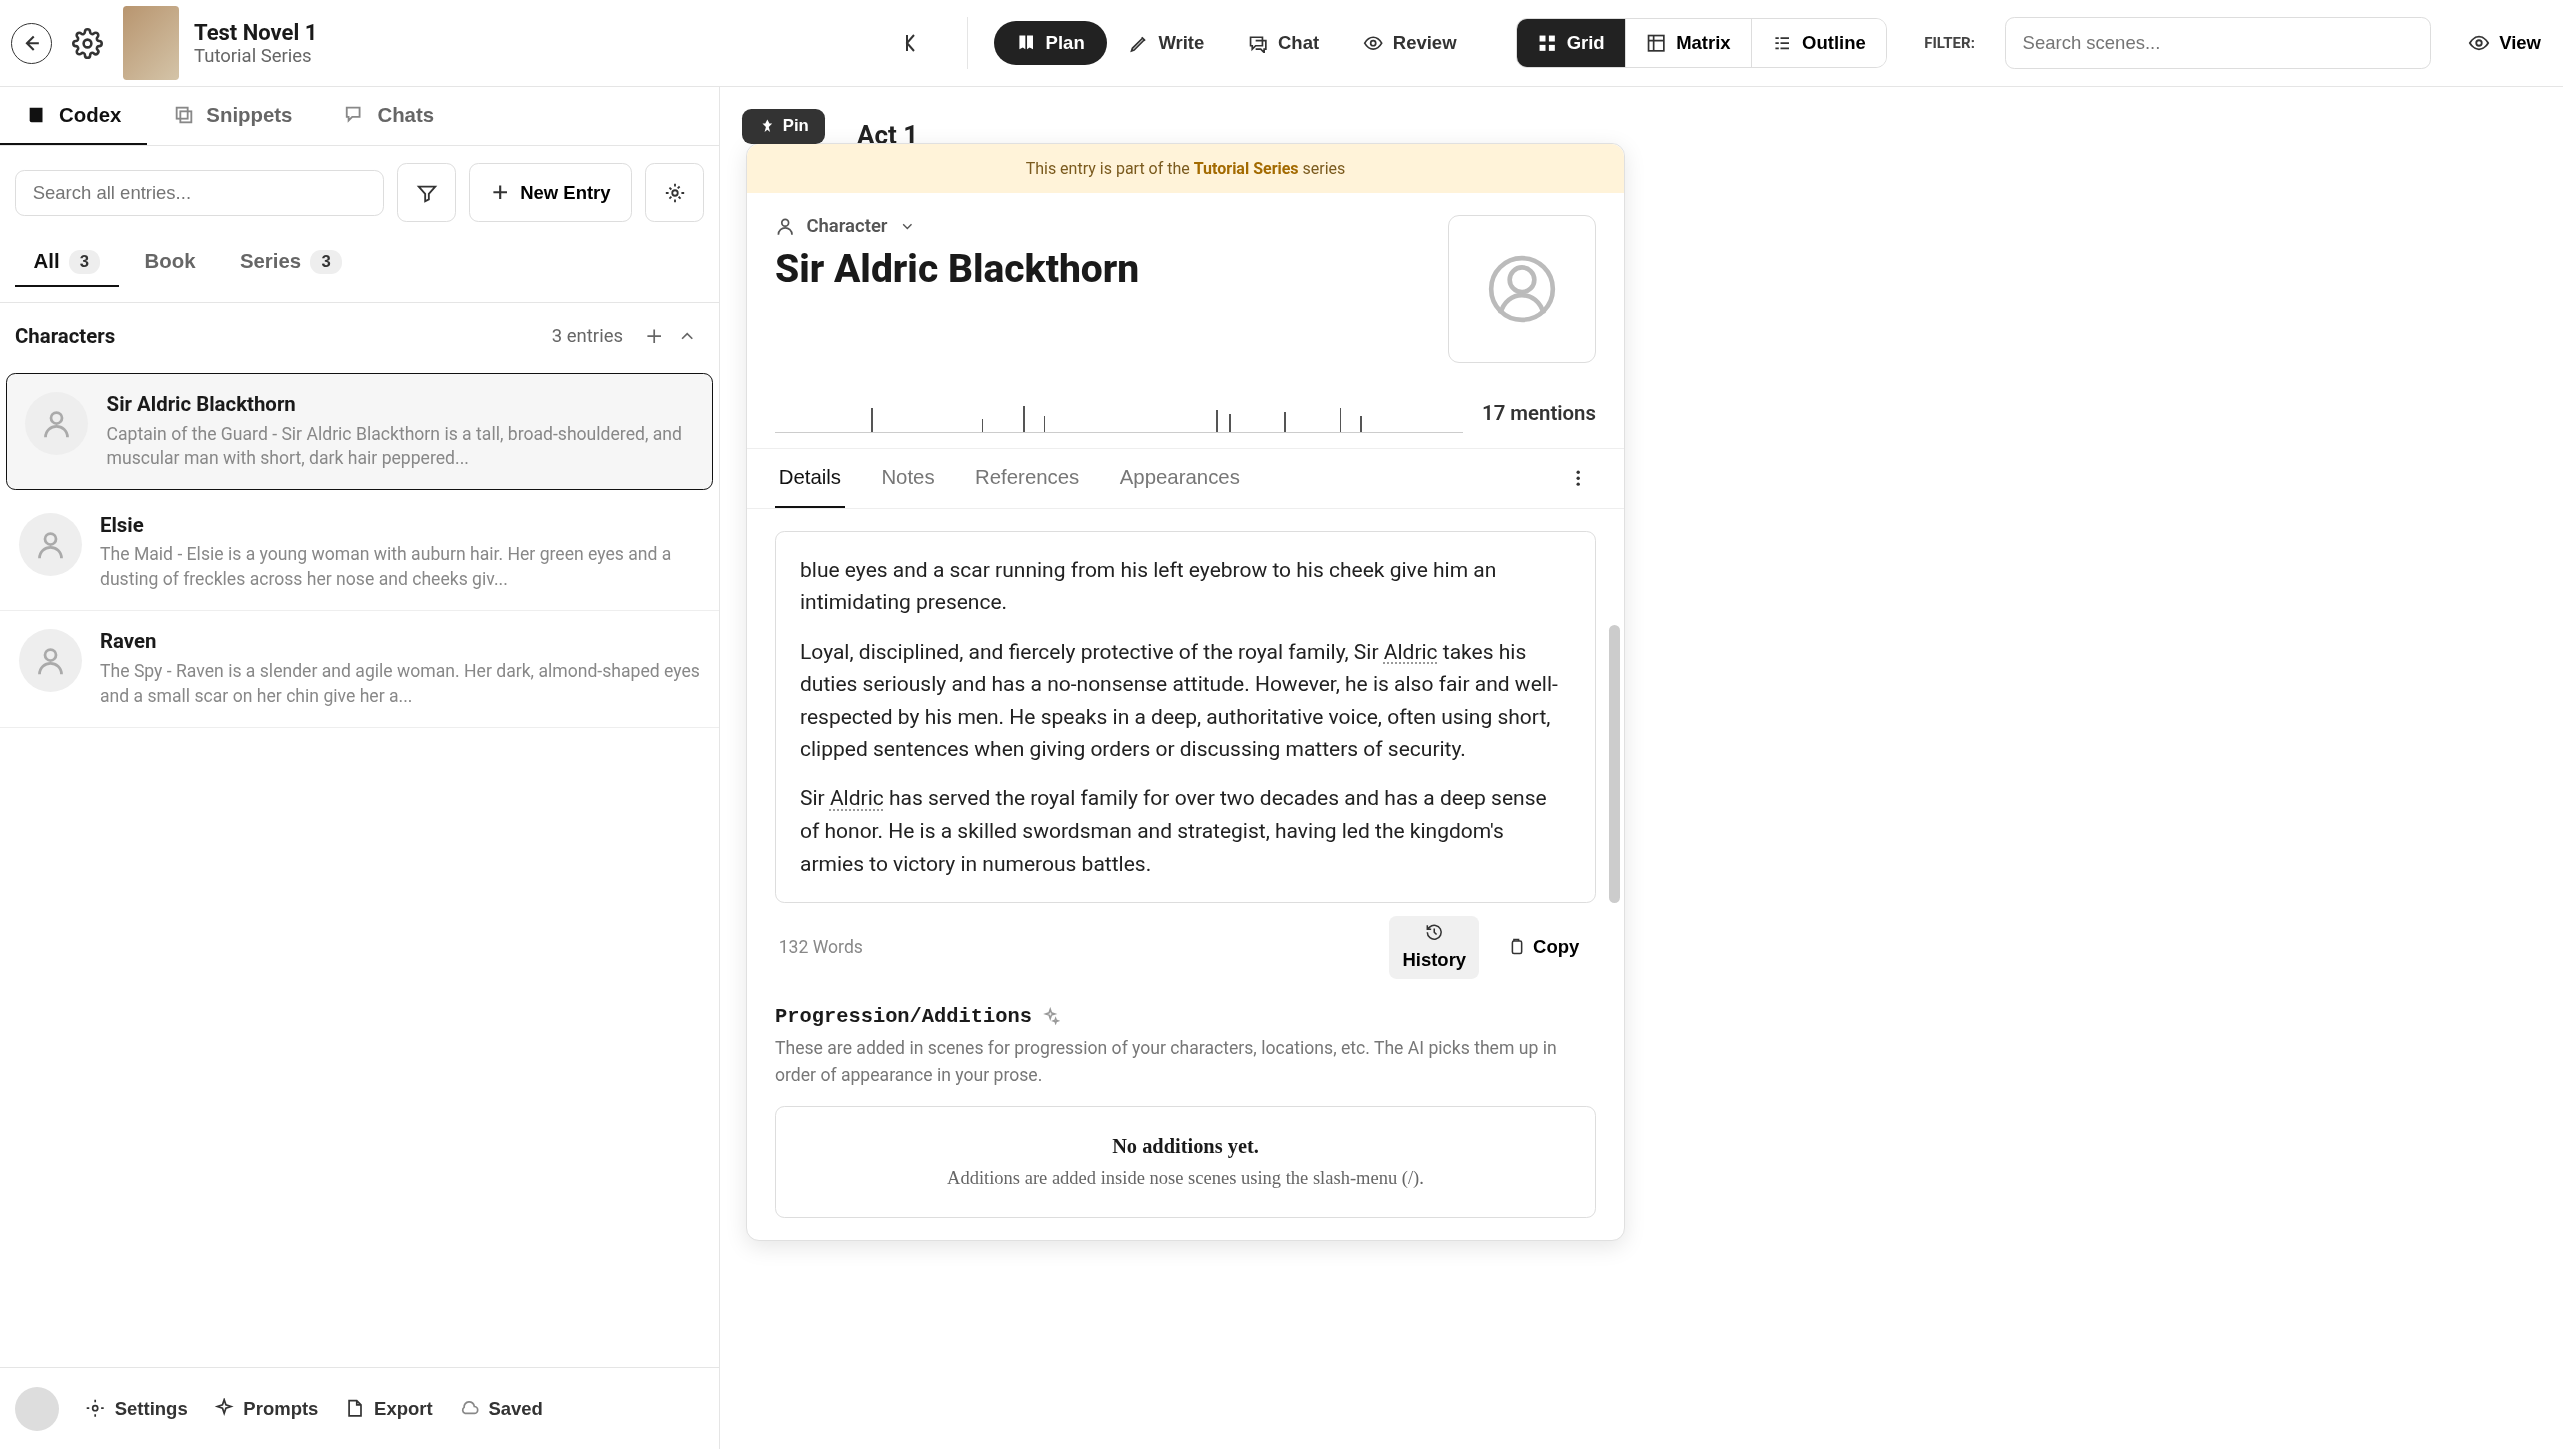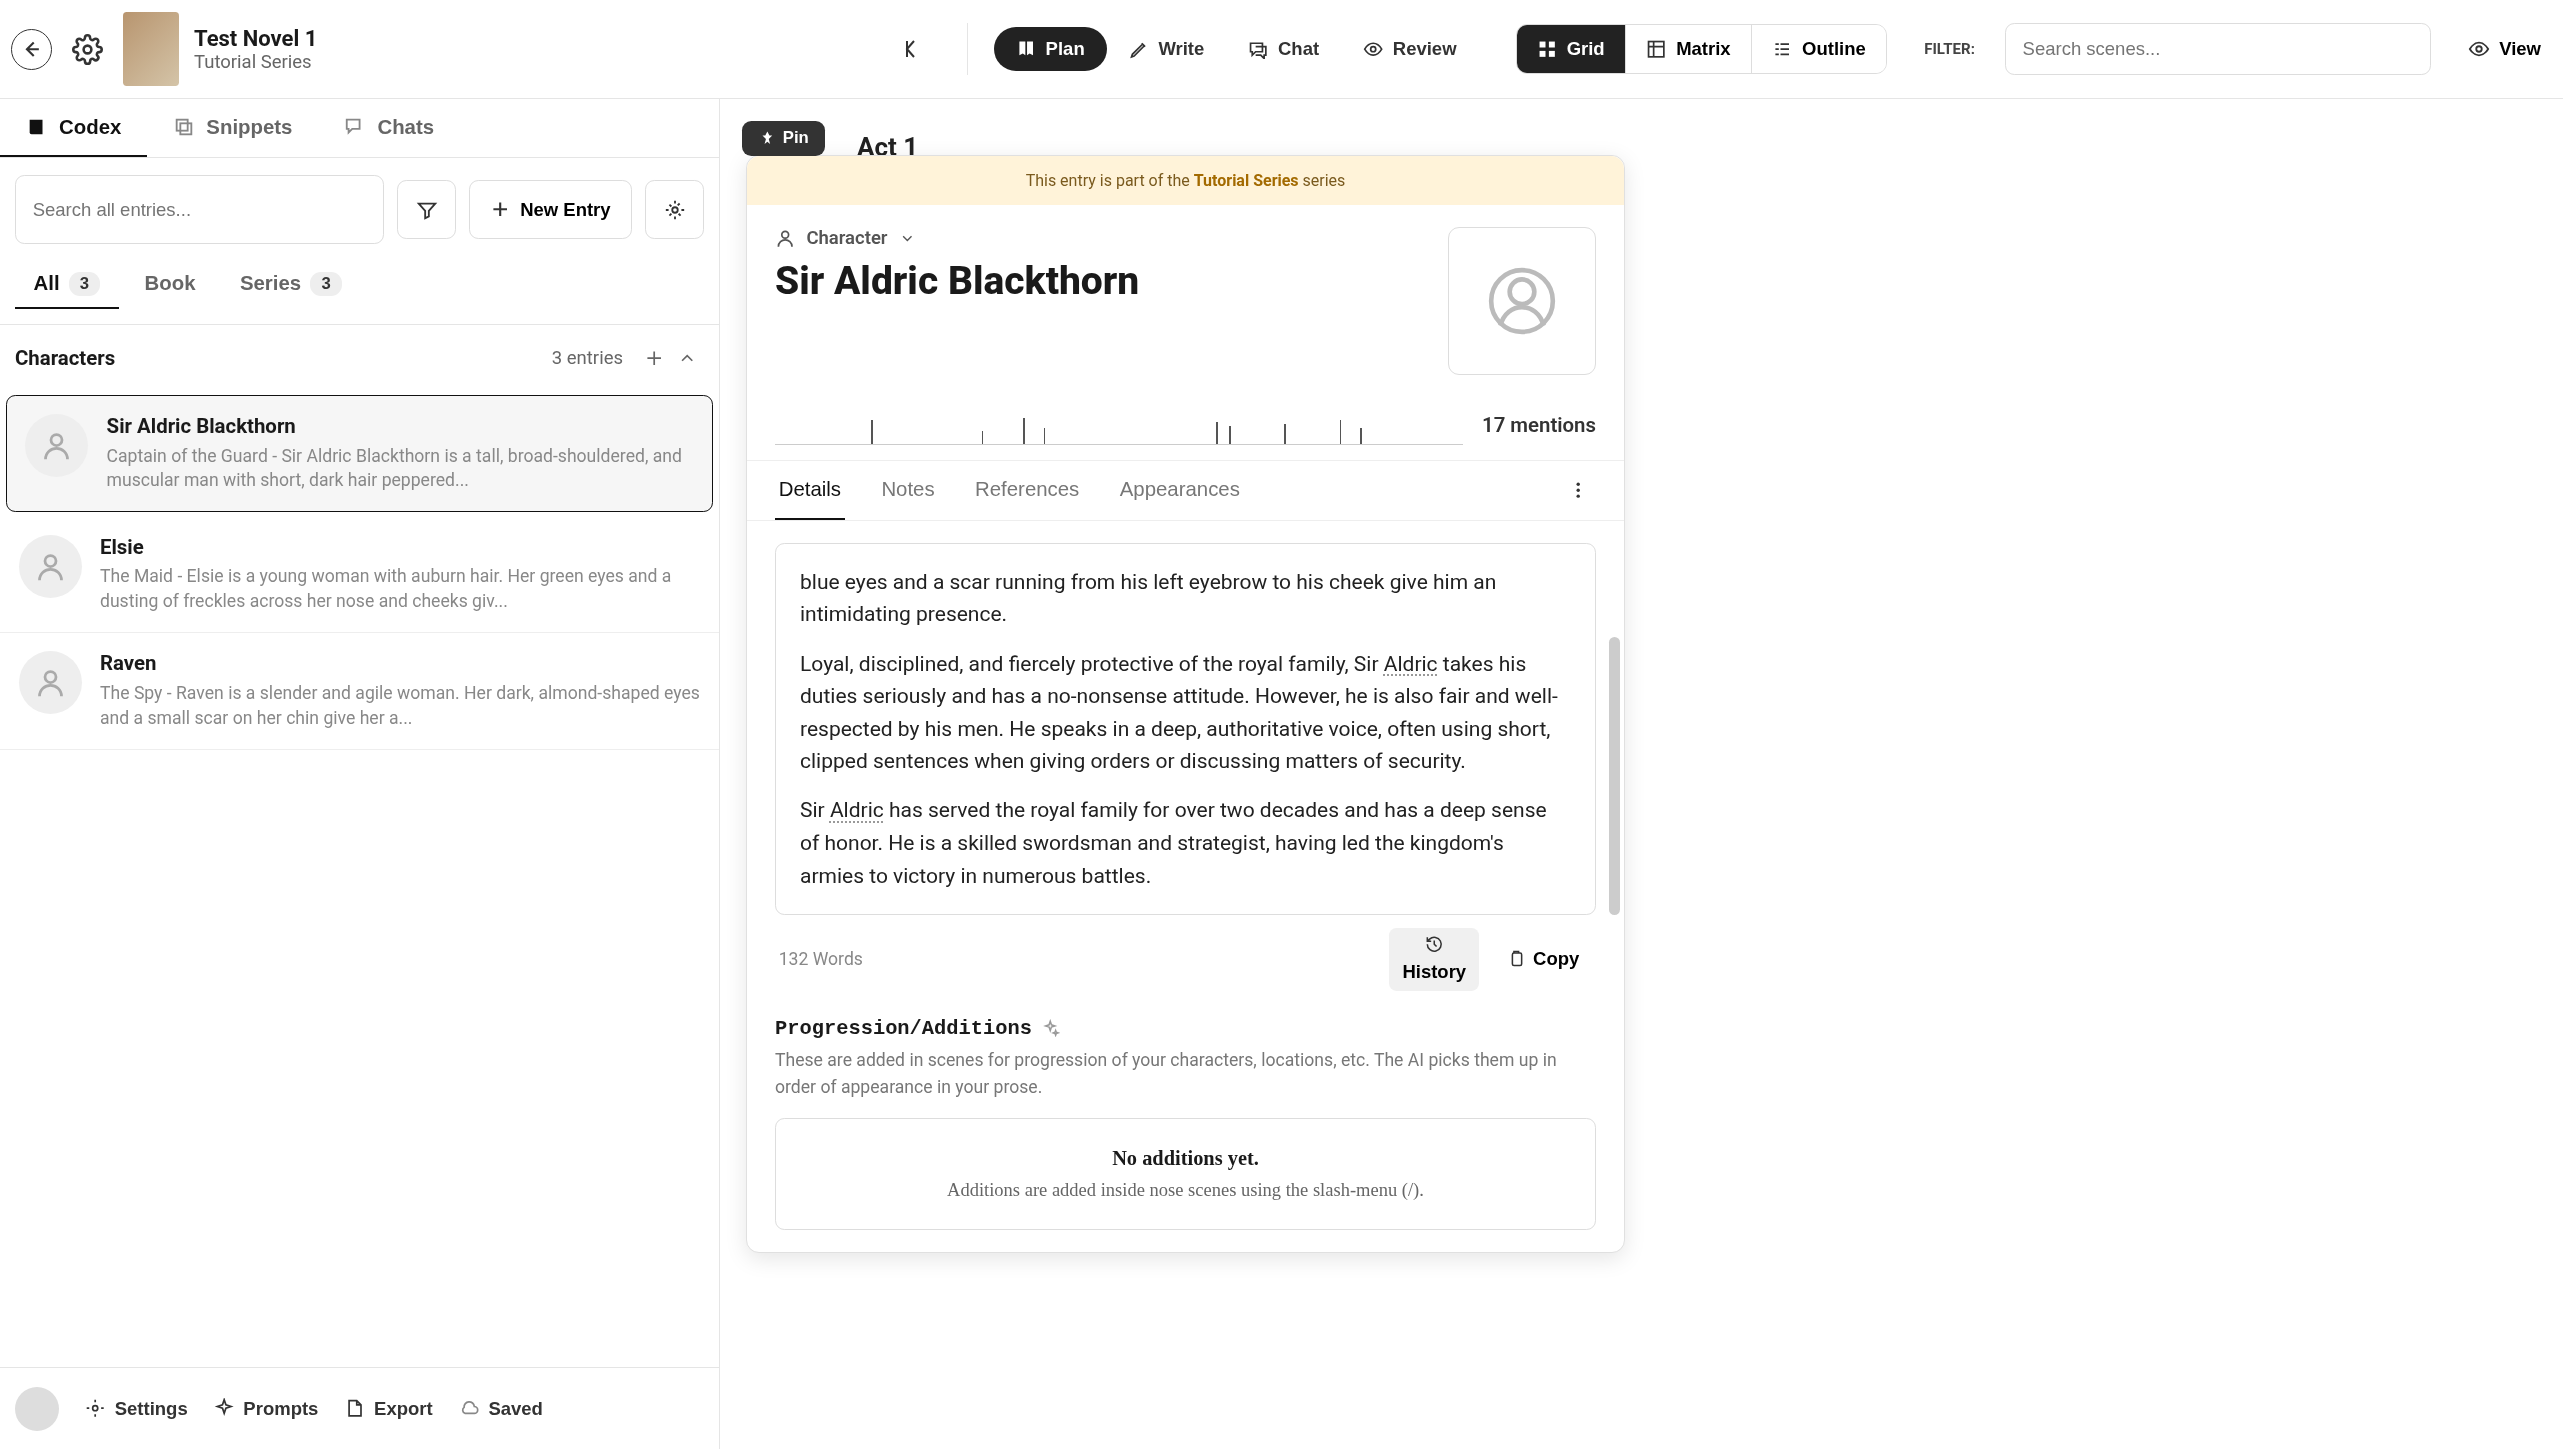--- a/index.html
+++ b/index.html
@@ -1,20 +1,20 @@
 <!DOCTYPE html>
 <html style="font-size:15px"><head>
 <meta charset="utf-8">
 <style>
 * { box-sizing: border-box; margin: 0; padding: 0; }
 body { font-family: -apple-system, BlinkMacSystemFont, "Segoe UI", Roboto, sans-serif; font-size: 13px; color: #1a1a1a; background: #fff; width: 2563px; height: 1449px; overflow: hidden; }
 .app { display: flex; flex-direction: column; height: 100%; }
 
 
-.topbar { display: flex; align-items: center; height: 99px; border-bottom: 0.9px solid #e5e5e5; padding: 0 22px 0 11px; gap: 15px; }
+.topbar { display: flex; align-items: center; height: 87px; border-bottom: 0.9px solid #e5e5e5; padding: 0 22px 0 11px; gap: 15px; }
 .back-btn { width: 41px; height: 41px; border: 1.9px solid #333; border-radius: 50%; display: flex; align-items: center; justify-content: center; background: #fff; cursor: pointer; }
 .gear-btn { width: 41px; height: 41px; display: flex; align-items: center; justify-content: center; background: none; border: none; cursor: pointer; }
 .book-thumb { width: 56px; height: 74px; background: linear-gradient(135deg,#b8956f,#d4c4a8); border-radius: 3.7px; }
 .title-block { display: flex; flex-direction: column; }
 .title-main { font-weight: 700; font-size: 22px; }
 .title-sub { font-size: 18.5px; color: #666; }
 .topbar-spacer { flex: 1; }
 .collapse-btn { width: 37px; height: 37px; display: flex; align-items: center; justify-content: center; background: none; border: none; cursor: pointer; margin-right: 7.4px; }
 .divider-v { width: 0.9px; height: 52px; background: #e5e5e5; margin: 0 11px; }
 .mode-group { display: flex; gap: 0; }
@@ -28,21 +28,21 @@
 .search-top { width: 426px; height: 52px; border: 0.9px solid #ddd; border-radius: 9.3px; padding: 0 16.7px; font-size: 18.5px; margin-left: 15px; }
 .view-btn { display: flex; align-items: center; gap: 9.3px; background: none; border: none; font-size: 18.5px; font-weight: 600; cursor: pointer; margin-left: 22px; }
 
 
 .main { flex: 1; display: flex; min-height: 0; }
 .sidebar { width: 720px; border-right: 0.9px solid #e5e5e5; display: flex; flex-direction: column; }
 .side-tabs { display: flex; border-bottom: 0.9px solid #e5e5e5; }
 .side-tab { display: flex; align-items: center; gap: 11px; padding: 16.7px 26px; background: none; border: none; font-size: 20.4px; font-weight: 600; color: #666; cursor: pointer; border-bottom: 2.8px solid transparent; }
 .side-tab.active { color: #111; border-bottom-color: #111; }
 .side-controls { display: flex; align-items: center; gap: 13px; padding: 16.7px 15px; }
-.search-side { flex: 1; height: 69px; border: 0.9px solid #ddd; border-radius: 9.3px; padding: 0 16.7px; font-size: 18.5px; }
+.search-side { flex: 1; height: 46px; border: 0.9px solid #ddd; border-radius: 9.3px; padding: 0 16.7px; font-size: 18.5px; }
 .icon-btn { width: 59px; height: 59px; border: 0.9px solid #ddd; border-radius: 9.3px; background: #fff; display: flex; align-items: center; justify-content: center; cursor: pointer; }
 .new-entry-btn { display: flex; align-items: center; gap: 9.3px; height: 59px; padding: 0 20.4px; border: 0.9px solid #ddd; border-radius: 9.3px; background: #fff; font-size: 18.5px; font-weight: 600; cursor: pointer; }
 .scope-tabs { display: flex; gap: 7.4px; padding: 0 15px 15px; border-bottom: 0.9px solid #e5e5e5; }
 .scope-tab { display: flex; align-items: center; gap: 9.3px; padding: 11px 18.5px; background: none; border: none; font-size: 20.4px; font-weight: 600; color: #666; cursor: pointer; border-bottom: 2.8px solid transparent; }
 .scope-tab.active { color: #111; border-bottom-color: #111; }
 .scope-count { background: #eee; color: #333; padding: 1.9px 11px; border-radius: 11px; font-size: 16.7px; }
 
 .group-header { display: flex; align-items: center; padding: 16.7px 15px; }
 .group-title { font-size: 20.4px; font-weight: 700; flex: 1; }
 .group-count { font-size: 18.5px; color: #666; margin-right: 15px; }

